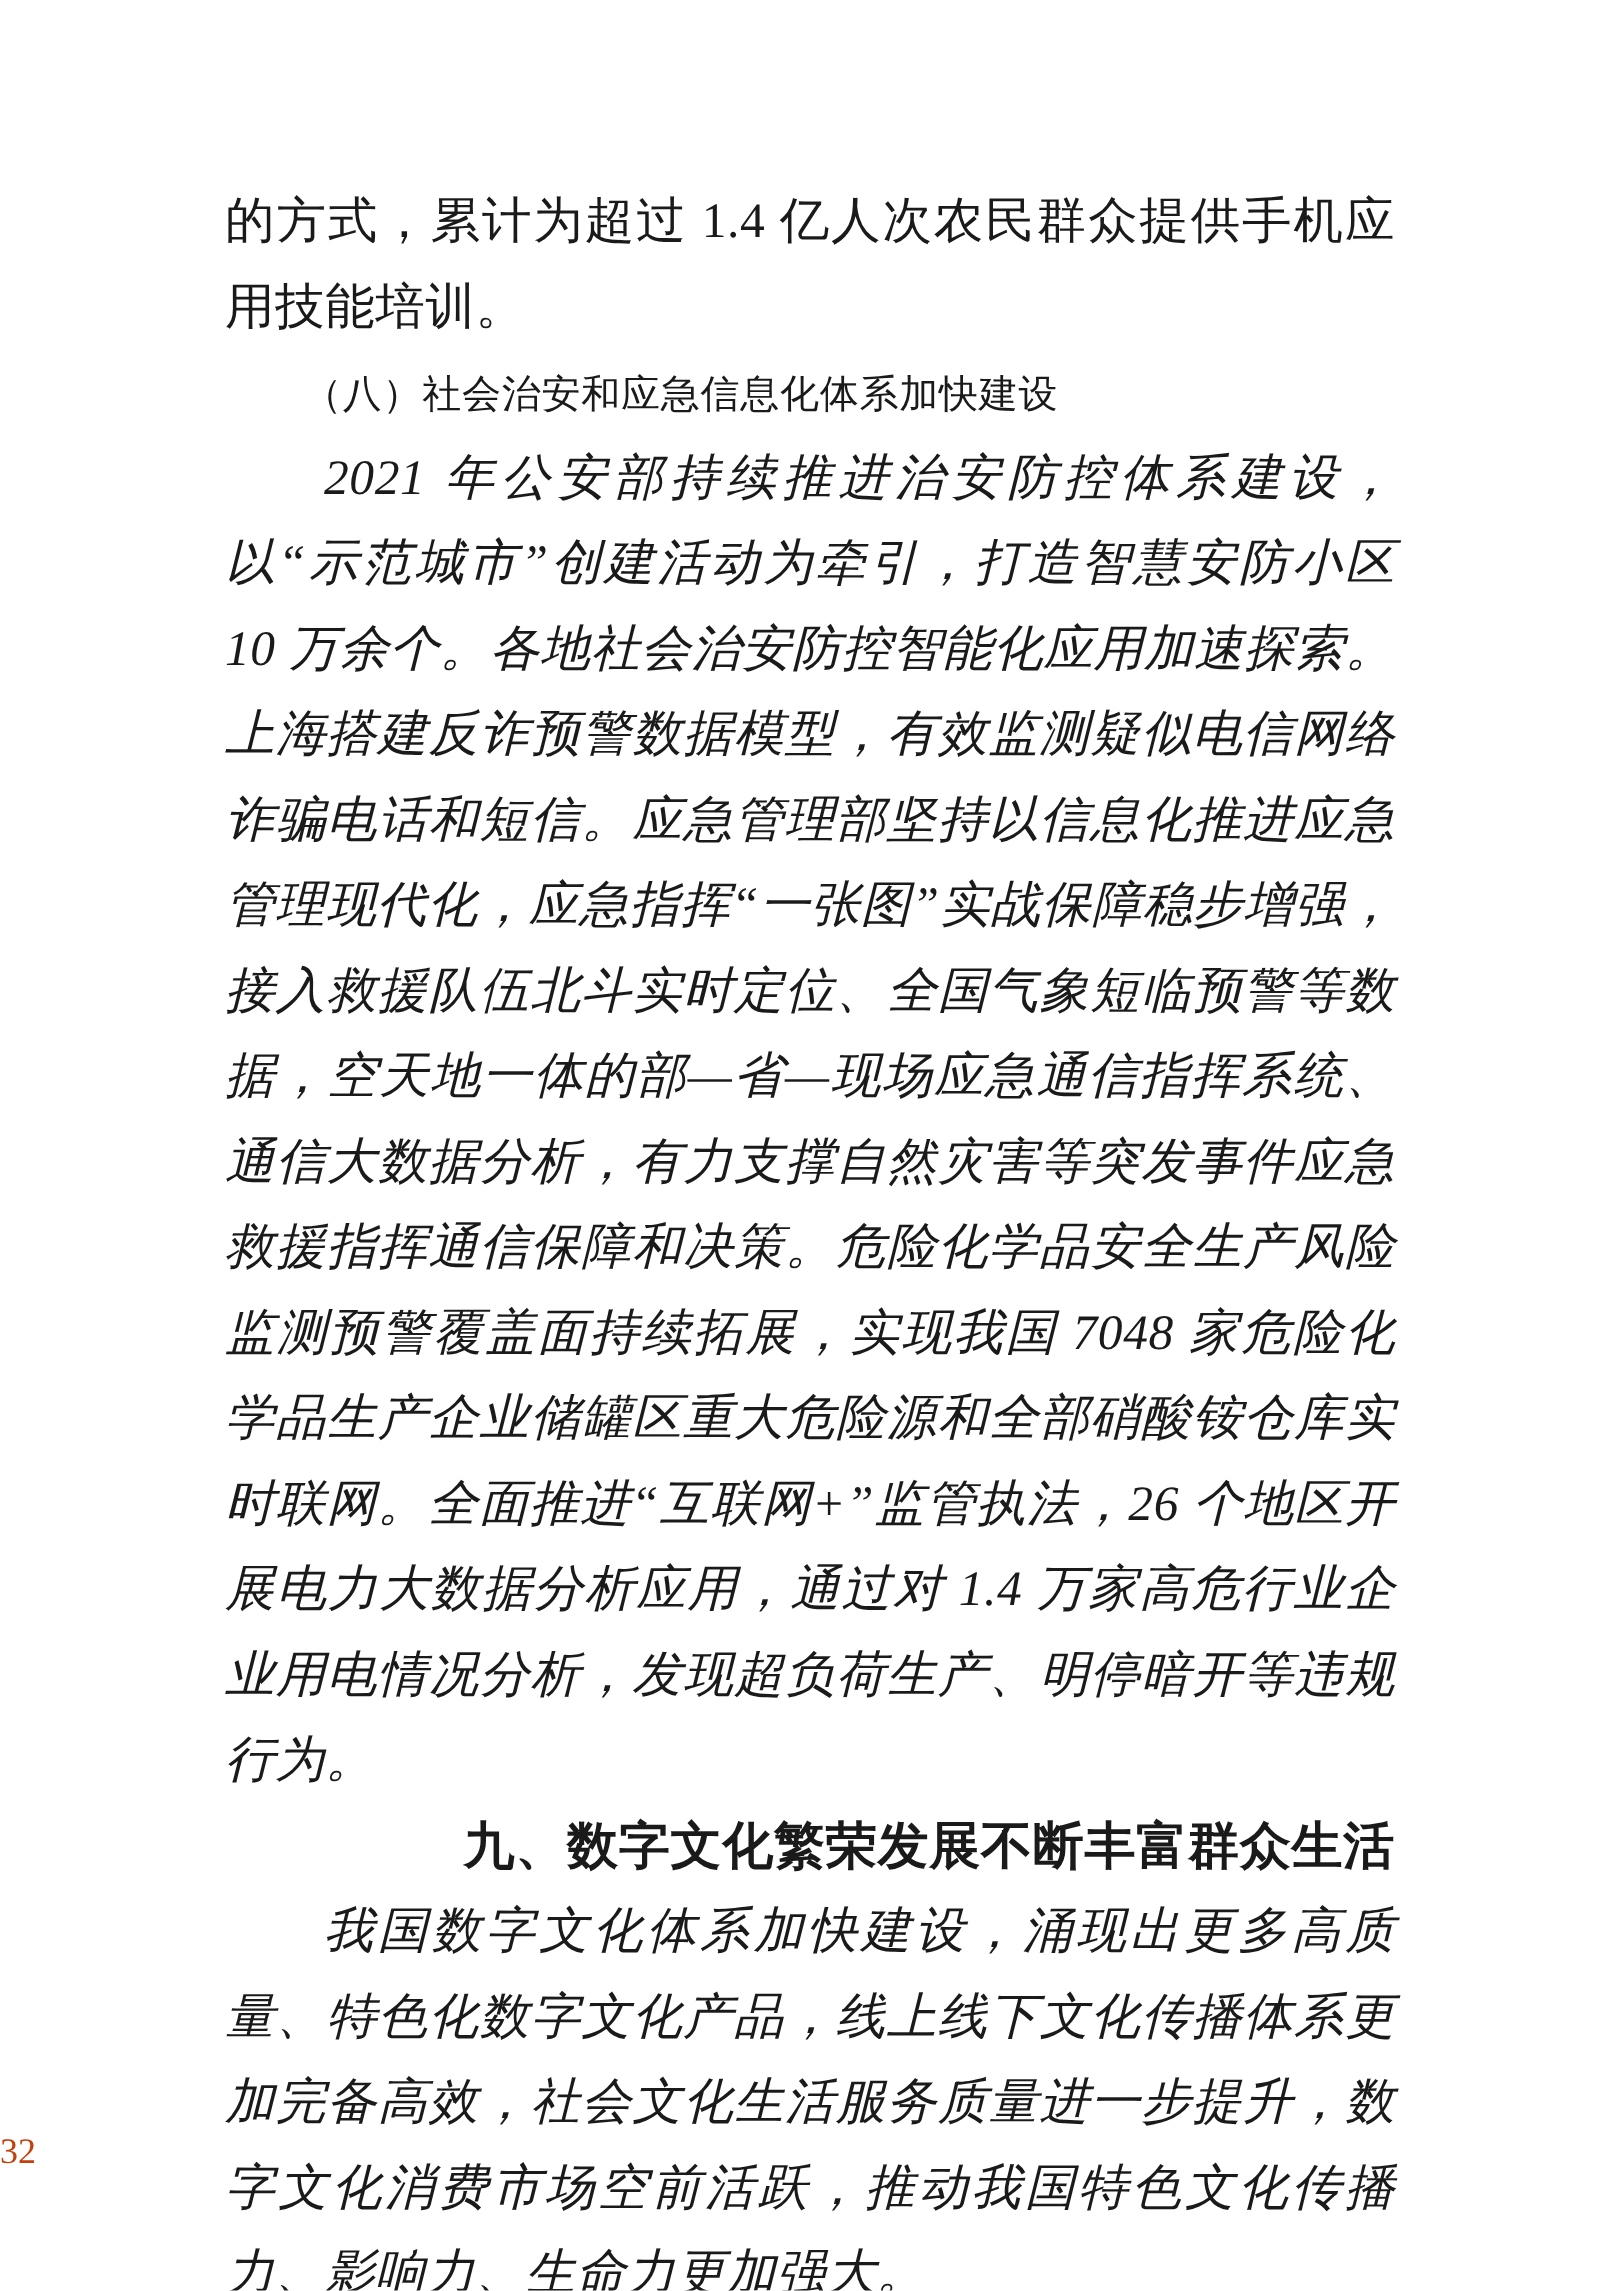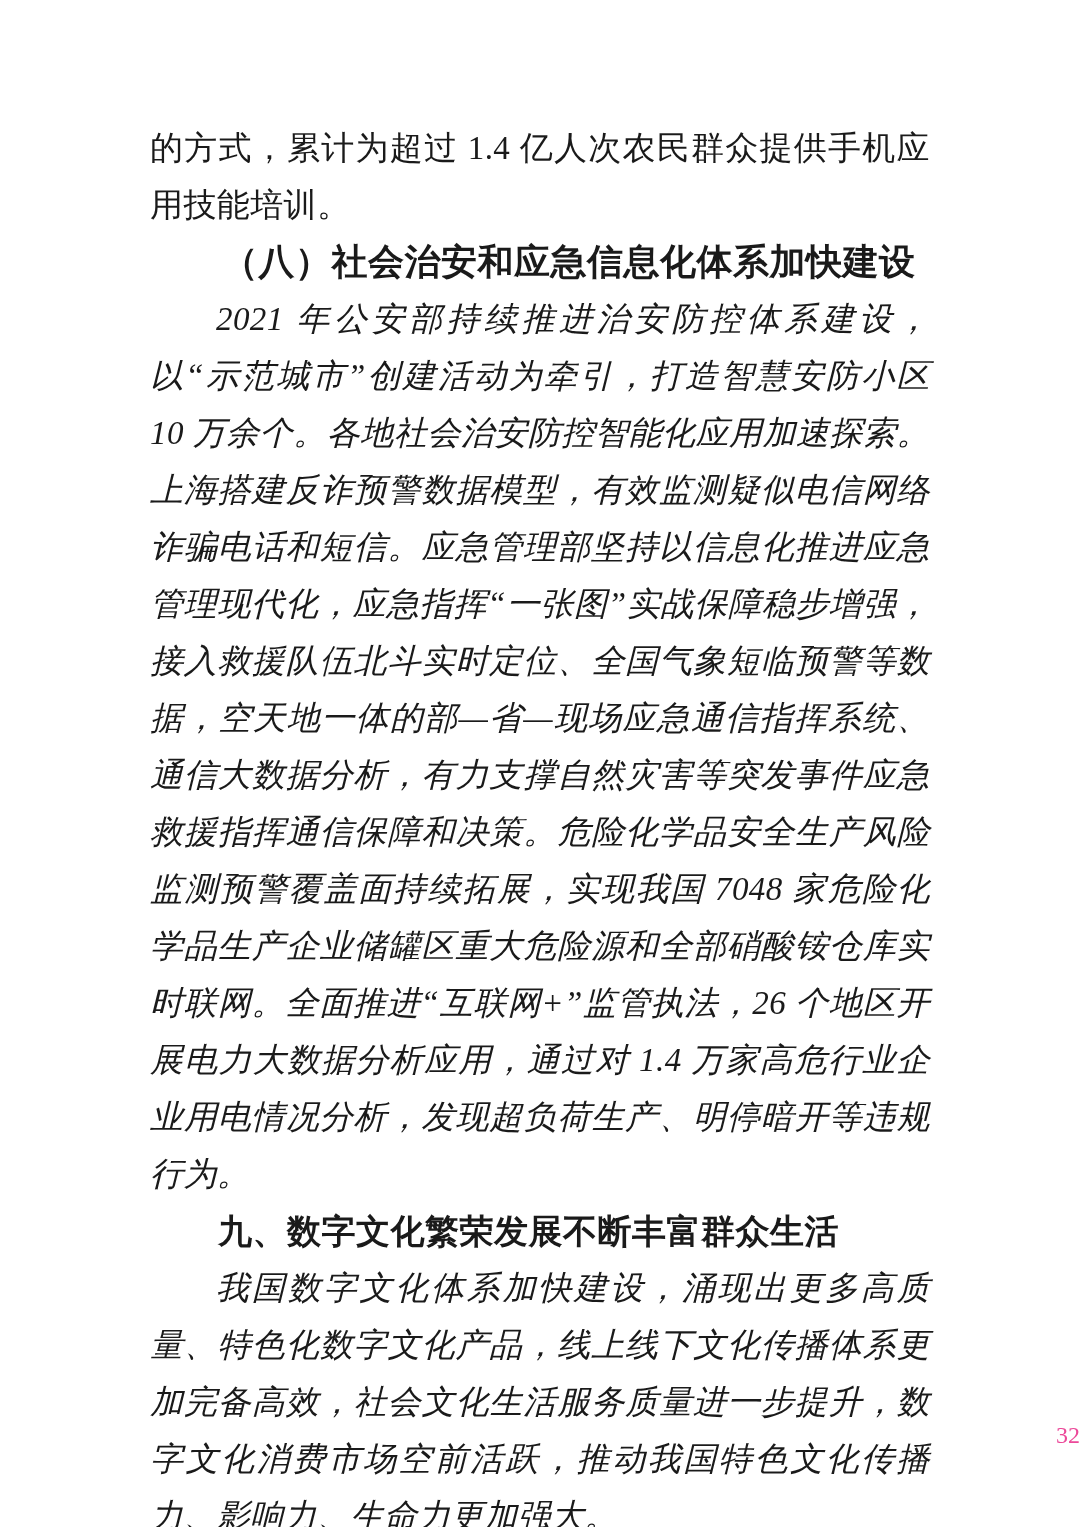--- a/index.html
+++ b/index.html
@@ -35,44 +35,45 @@
   .para {
     text-indent: 2em;
     margin: 0;
     font-style: italic;
   }
   .cont {
     text-indent: 0;
     margin: 0;
   }
   .heading-sub {
-    font-size: 36px;
+    font-size: 26px;
     line-height: 57px;
-    font-weight: bold;
+    font-weight: normal;
     text-indent: 2em;
     margin: 0;
     letter-spacing: 0.5px;
   }
   .heading-main {
     font-size: 34px;
     line-height: 57px;
     font-weight: bold;
     text-indent: 2em;
     margin: 0;
     letter-spacing: 0.5px;
+    text-align: right;
   }
   .page-number {
     position: absolute;
     left: 0;
     right: 0;
     bottom: 78px;
-    text-align: right;
+    text-align: left;
     font-size: 24px;
     font-family: "Liberation Serif", serif;
-    color: #ec4899;
+    color: #c2410c;
   }
 </style>
 </head>
 <body>
 
 <div class="page">
 
   <p class="body-text cont">的方式，累计为超过 1.4 亿人次农民群众提供手机应用技能培训。</p>
 
   <p class="heading-sub">（八）社会治安和应急信息化体系加快建设</p>

